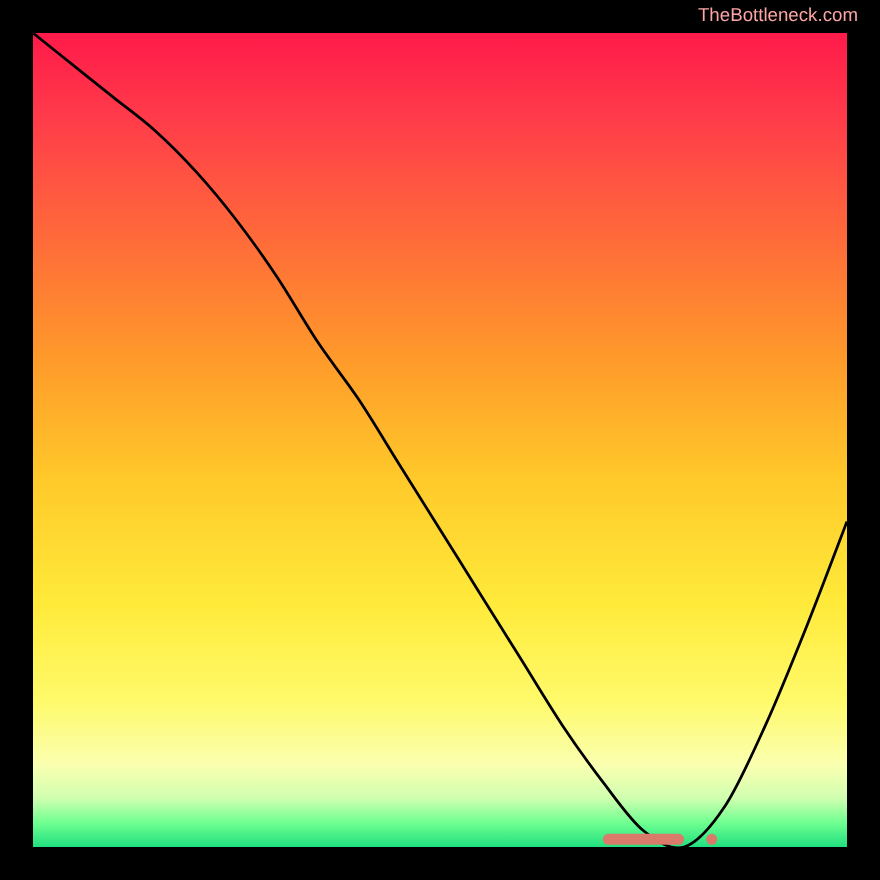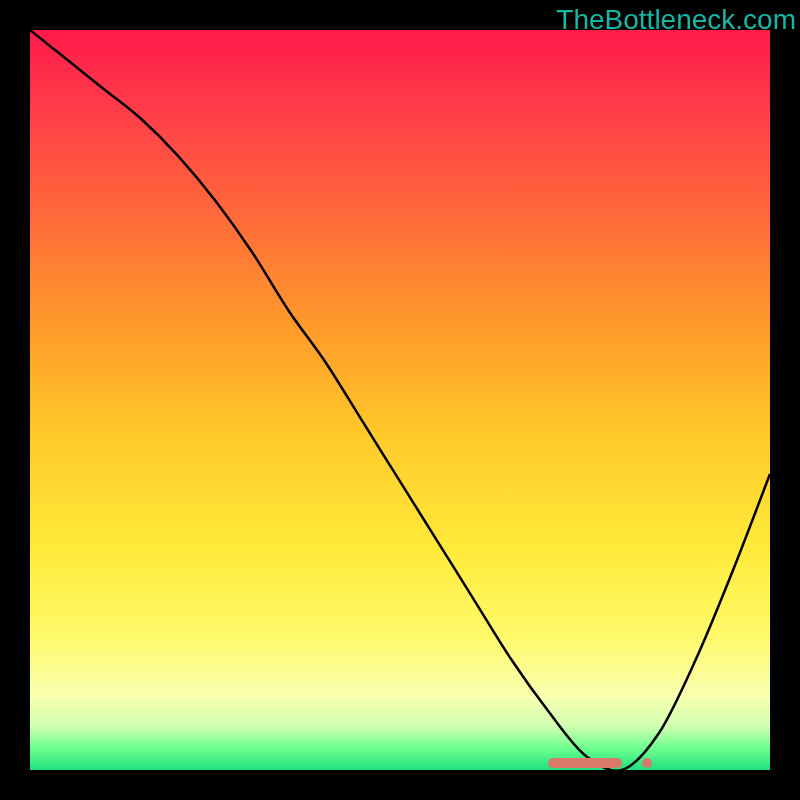--- a/index.html
+++ b/index.html
@@ -7,23 +7,23 @@
     padding: 0;
     width: 800px;
     height: 800px;
     background: #000;
     font-family: Arial, sans-serif;
     position: relative;
   }
   .watermark {
     position: absolute;
     top: 4px;
-    right: 4px;
-    color: #14b8a6;
-    font-size: 28px;
+    right: 20px;
+    color: #fca5a5;
+    font-size: 17px;
     z-index: 10;
   }
   .plot-area {
     position: absolute;
     left: 30px;
     top: 30px;
     width: 740px;
     height: 740px;
     background: linear-gradient(to bottom,
       #ff1a4a 0%,

